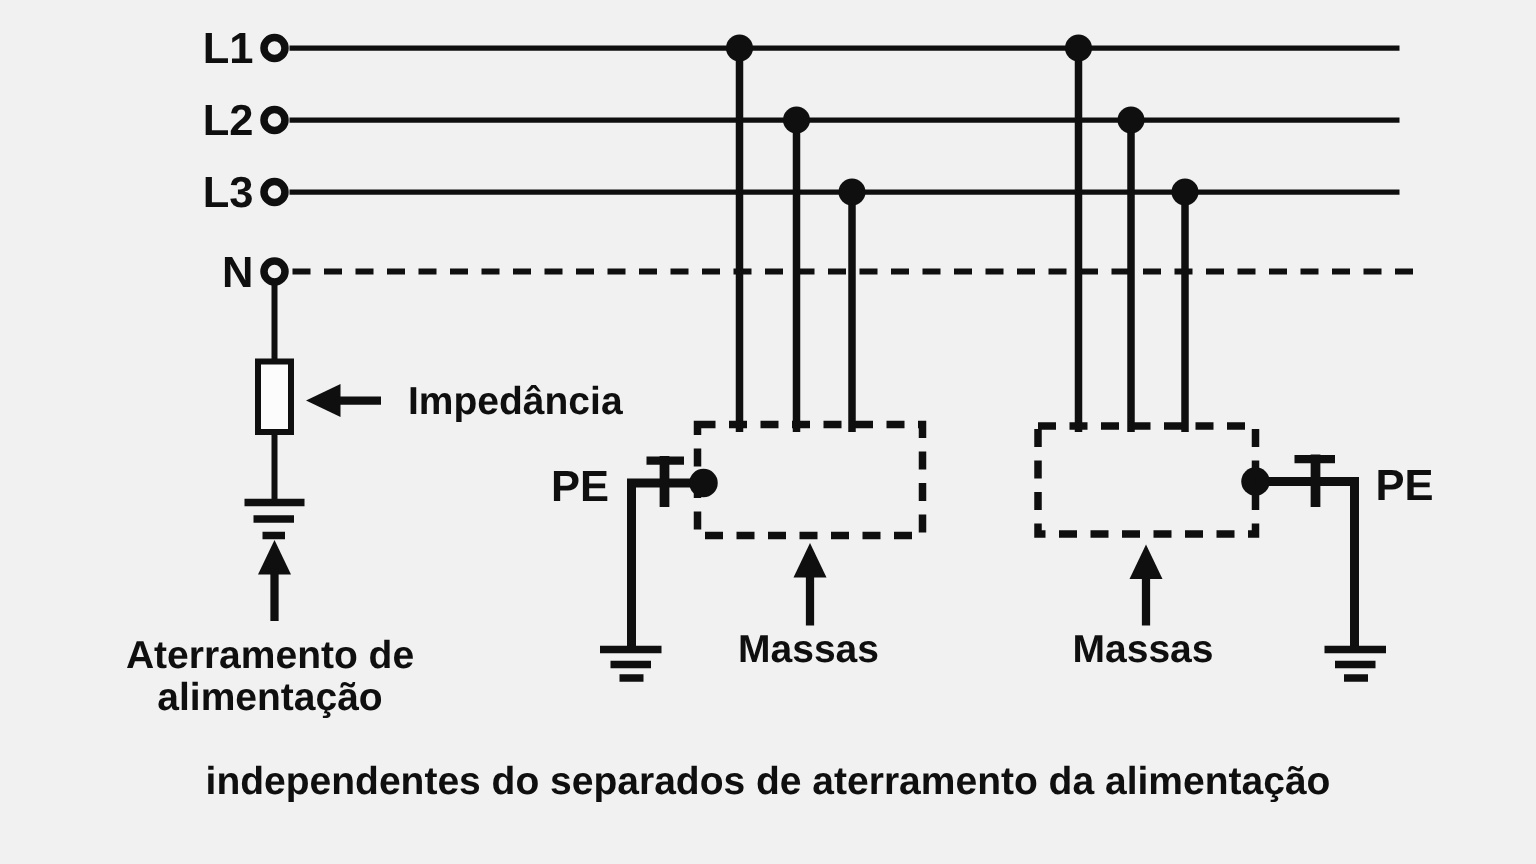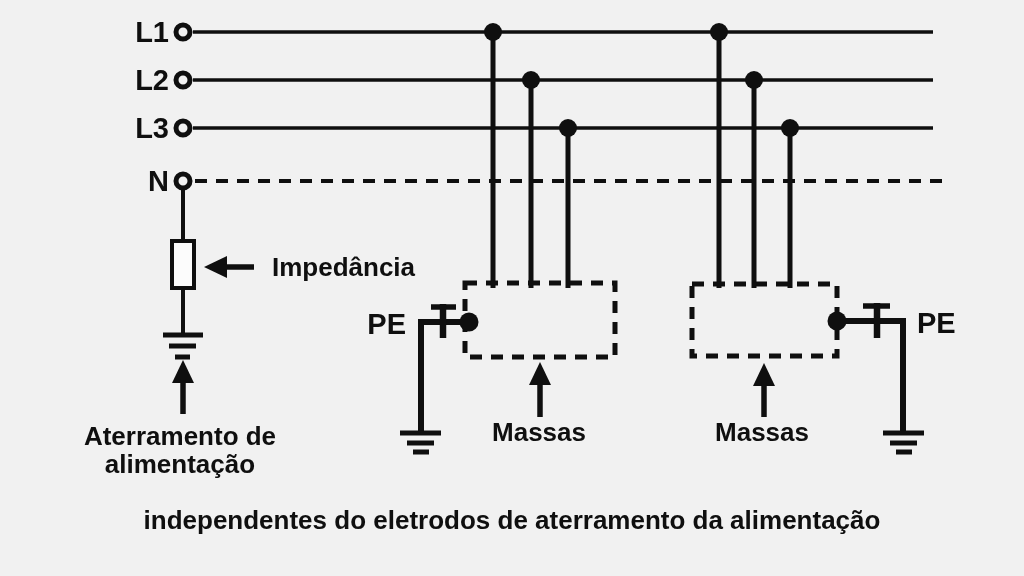--- a/index.html
+++ b/index.html
@@ -156,14 +156,14 @@
       <line x1="883" y1="433" x2="924" y2="433" stroke="#0f0f0f" stroke-width="5"></line>
       <line x1="890" y1="443" x2="917" y2="443" stroke="#0f0f0f" stroke-width="5"></line>
       <line x1="896" y1="452" x2="912" y2="452" stroke="#0f0f0f" stroke-width="5"></line>
     </g>
   </g>
 
 </svg>
 </div>
 
 <div id="caption">
-  <div>independentes do eletrodos de aterramento da alimentação</div>
+  <div>independentes do separados de aterramento da alimentação</div>
 </div>
 
 </body></html>

